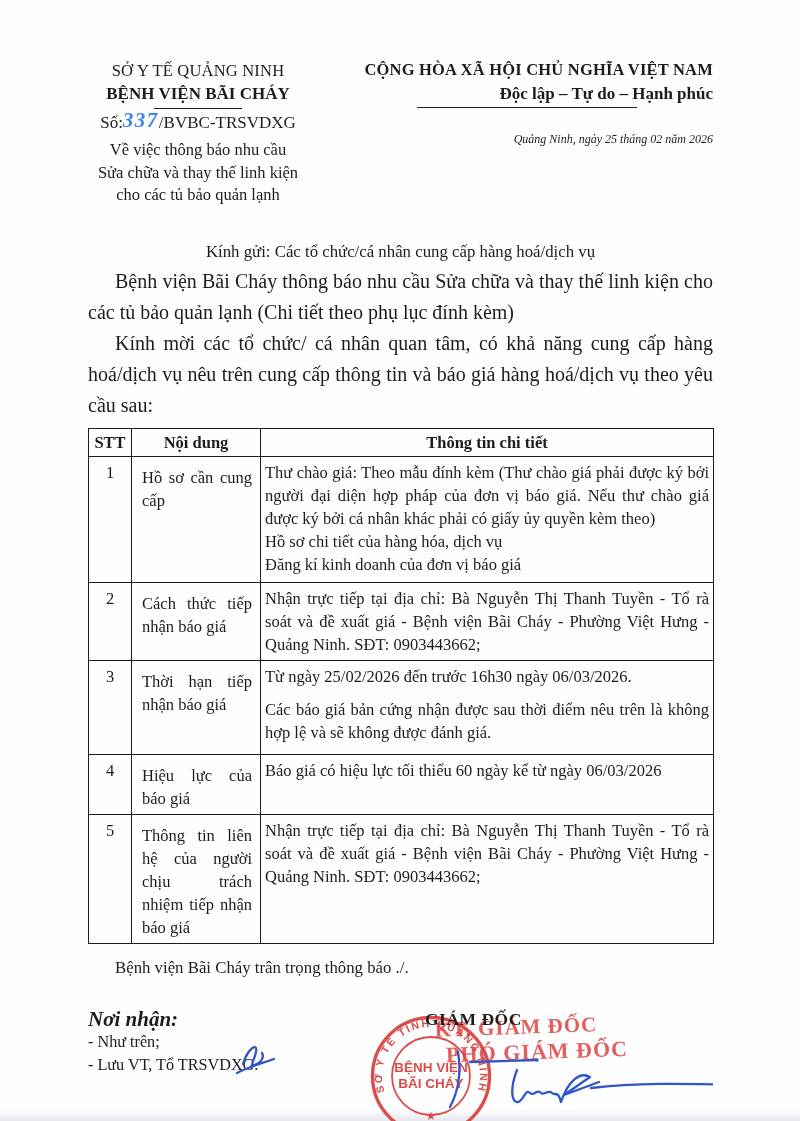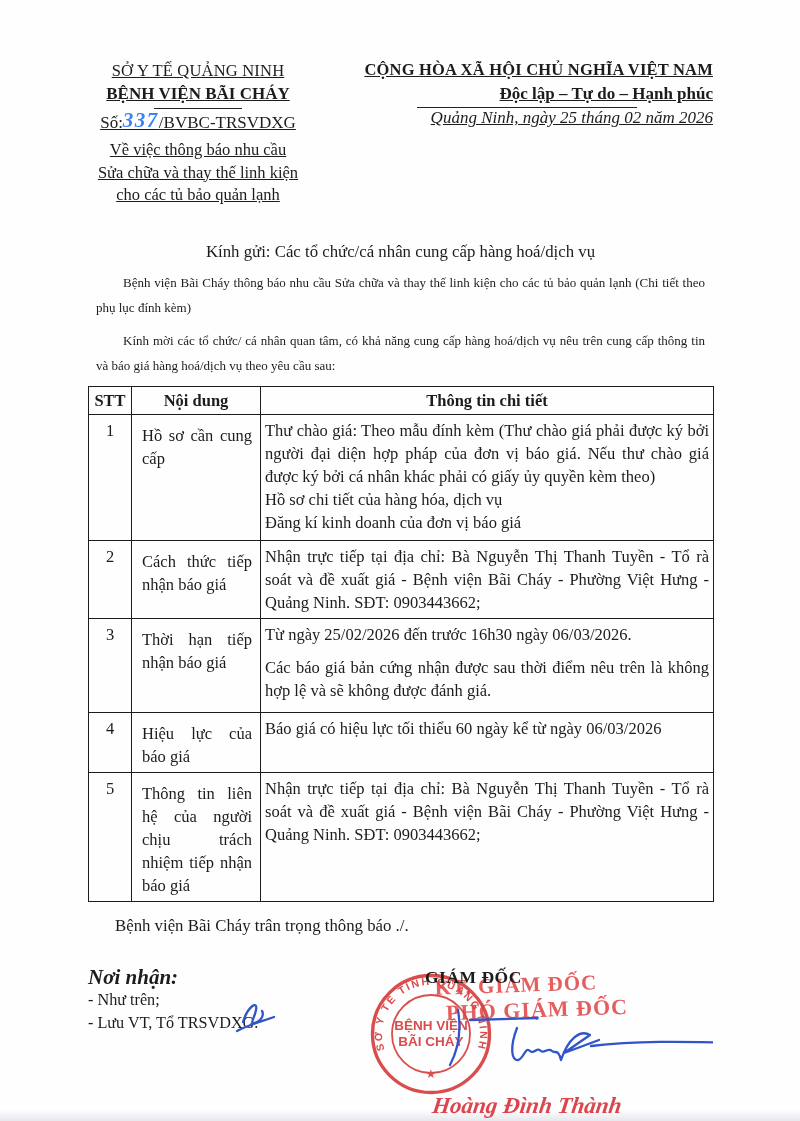--- a/index.html
+++ b/index.html
@@ -4,37 +4,37 @@
 <style>
   html,body { margin:0; padding:0; background:#ffffff; }
   .page {
     position:relative; width:800px; height:1121px; overflow:hidden;
     background:#fefefe; color:#1c1c1c;
     font-family:"Liberation Serif", serif;
   }
   .content { position:absolute; left:88px; top:60px; width:625px; }
 
   
-  .doc-header { display:flex;text-decoration:underline; }
+  .doc-header { display:flex; }
   .hdr-left { width:220px; text-align:center; font-size:16.5px; line-height:22px; }
   .org-sup { letter-spacing:0.2px; }
   .org-name { font-weight:bold; font-size:17px; margin-top:1px; }
   .underline-sm { width:88px; border-top:1.7px solid #222; margin:3px auto 1px; }
   .doc-number { font-size:17px; white-space:nowrap; }
   .hand-number { color:#3b82f6; font-style:italic; font-weight:bold; font-size:21px; letter-spacing:1.5px; position:relative; top:-1px; }
   .subject { margin-top:5px; line-height:22.5px; }
   .hdr-right { margin-left:auto; width:372px; text-align:right; }
   .nat1 { font-weight:bold; font-size:16.5px; letter-spacing:0.2px; }
   .nat2 { font-weight:bold; font-size:17px; margin-top:4px; }
   .underline-md { width:220px; border-top:1.7px solid #222; margin:3px auto 0; }
-  .place-date { font-style:italic; font-size:17px; margin-top:0; }
+  .place-date { font-style:italic; font-size:12px; margin-top:24px; }
 
   
   .salutation { text-align:center; margin:35px 0 4px; font-size:16.8px; }
-  .body-p { margin:8px; text-indent:27px; text-align:justify; font-size:13px; line-height:25px; }
+  .body-p { margin:0; text-indent:27px; text-align:justify; font-size:20px; line-height:31px; }
 
   
   table.req { border-collapse:collapse; width:625px; margin-top:7px; table-layout:fixed; }
   .req th, .req td { border:1.7px solid #1c1c1c; vertical-align:top; font-size:16.5px; line-height:23px; }
   .req th { font-weight:bold; padding:2px 3px; height:22px; }
   .req td.c1 { text-align:center; padding:4px 2px; }
   .req td.c2 { padding:9px 8px 4px 10px; text-align:justify; }
   .req td.c3 { padding:4px 4px; text-align:justify; }
   .req td p { margin:0; }
   .req td p.gap { margin-top:10px; }

